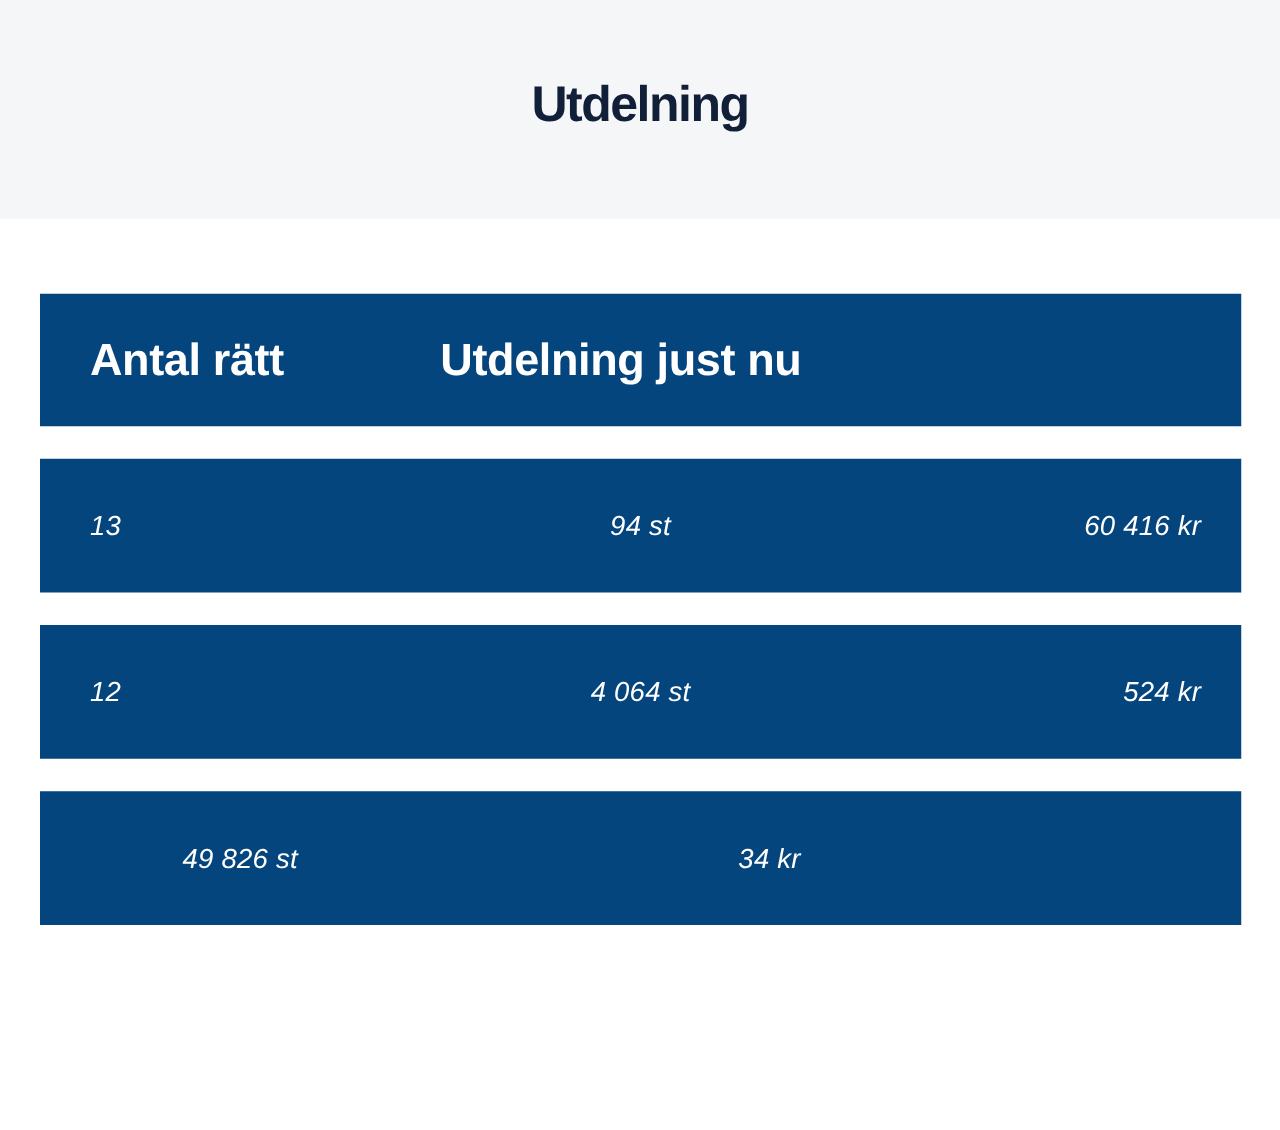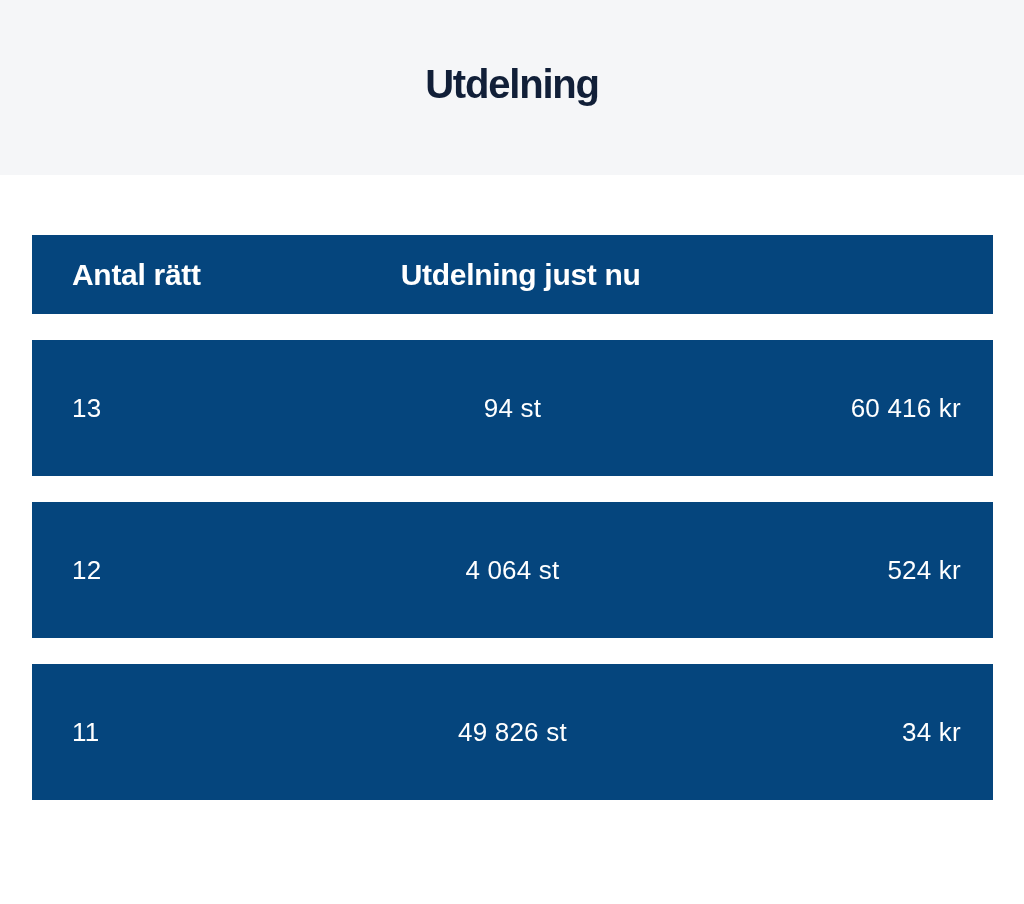--- a/index.html
+++ b/index.html
@@ -59,31 +59,32 @@
 
   .payout-row {
     background: #05457d;
     display: flex;
     align-items: center;
     box-sizing: border-box;
     color: #ffffff;
   }
 
   .payout-row.header-row {
-    height: 79px;
+    height: 106px;
     font-weight: 700;
-    font-size: 30px;
+    font-size: 36px;
     letter-spacing: -0.3px;
   }
 
   .payout-row.data-row {
-    height: 136px;
+    height: 107px;
     font-weight: 400;
-    font-size: 26px;
+    font-size: 22px;
     letter-spacing: 0.2px;
+    font-style: italic;
   }
 
   .cell {
     box-sizing: border-box;
     white-space: nowrap;
   }
 
   .cell.col-correct {
     width: 33.33%;
     text-align: left;
@@ -124,21 +125,20 @@
         <div class="cell col-payout">60 416 kr</div>
       </div>
 
       <div class="payout-row data-row">
         <div class="cell col-correct">12</div>
         <div class="cell col-rows">4 064 st</div>
         <div class="cell col-payout">524 kr</div>
       </div>
 
       <div class="payout-row data-row">
-        <div class="cell col-correct">11</div>
         <div class="cell col-rows">49 826 st</div>
         <div class="cell col-payout">34 kr</div>
       </div>
 
 
     </div>
   </div>
 
 </div>
 

